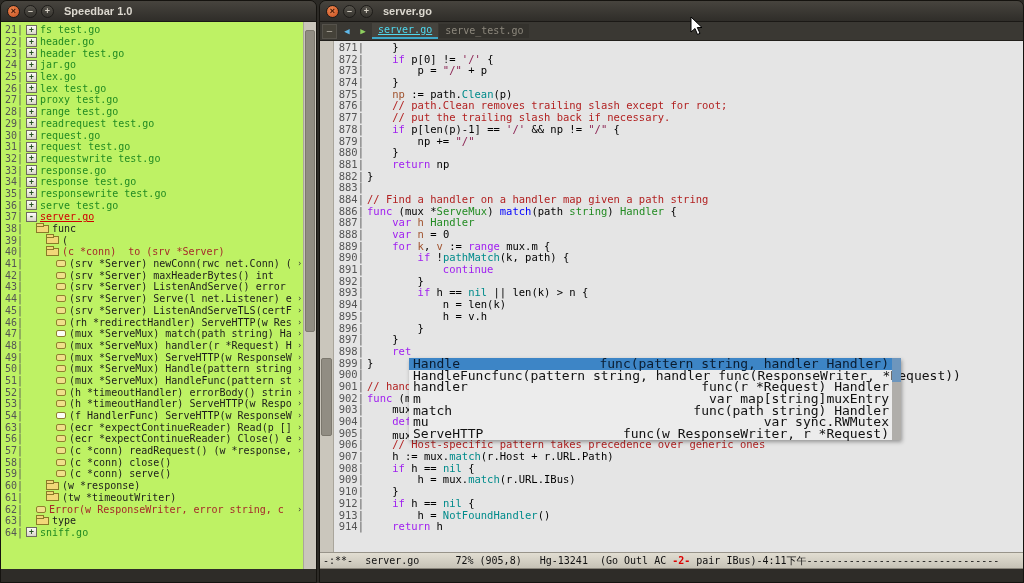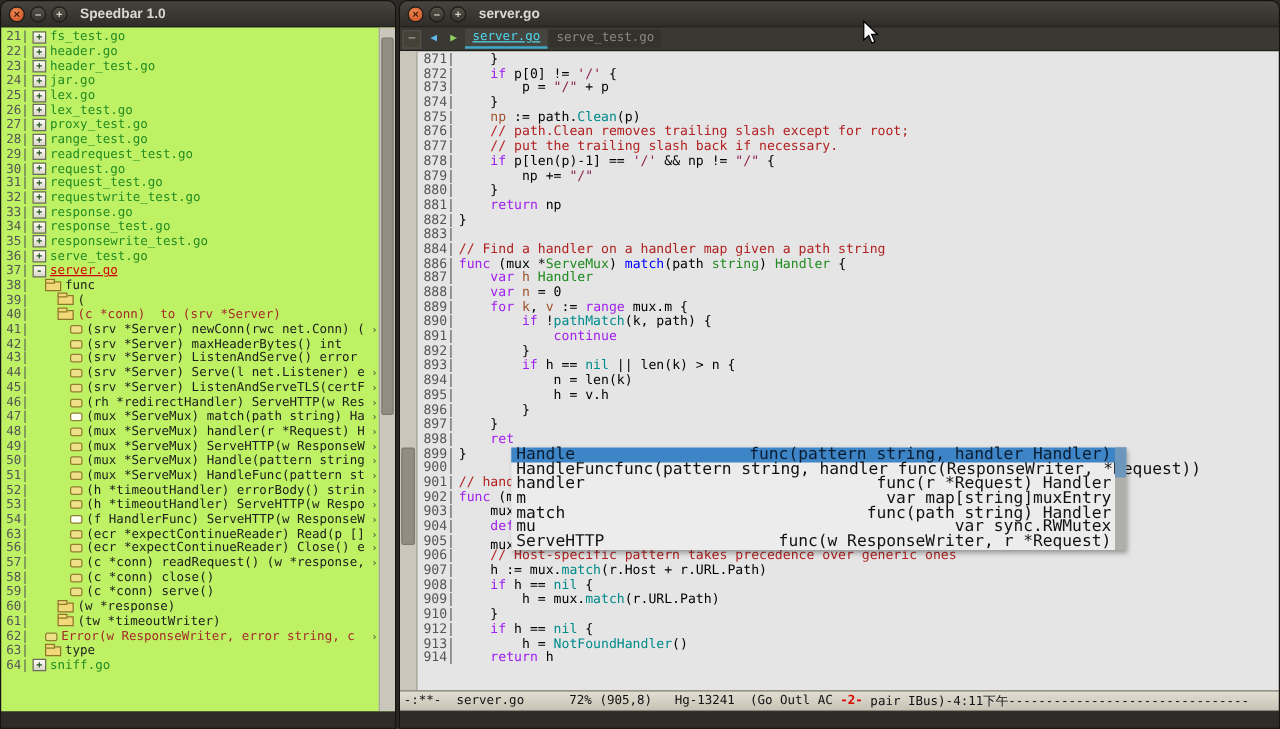--- a/index.html
+++ b/index.html
@@ -190,21 +190,21 @@
         <div class="code-row"><span class="ln">899|</span><span class="ct"><span class="s-d">}</span></span></div>
         <div class="code-row"><span class="ln">900|</span><span class="ct"></span></div>
         <div class="code-row"><span class="ln">901|</span><span class="ct"><span class="s-c">// hand</span></span></div>
         <div class="code-row"><span class="ln">902|</span><span class="ct"><span class="s-k">func</span><span class="s-d"> (m</span></span></div>
         <div class="code-row"><span class="ln">903|</span><span class="ct"><span class="s-d">    mux.mu</span></span></div>
         <div class="code-row"><span class="ln">904|</span><span class="ct"><span class="s-d">    </span><span class="s-k">def</span></span></div>
         <div class="code-row"><span class="ln">905|</span><span class="ct"><span class="s-d">    mux.</span><span class="cursor"></span></span></div>
         <div class="code-row"><span class="ln">906|</span><span class="ct"><span class="s-d">    </span><span class="s-c">// Host-specific pattern takes precedence over generic ones</span></span></div>
         <div class="code-row"><span class="ln">907|</span><span class="ct"><span class="s-d">    h := mux.</span><span class="s-b">match</span><span class="s-d">(r.Host + r.URL.Path)</span></span></div>
         <div class="code-row"><span class="ln">908|</span><span class="ct"><span class="s-d">    </span><span class="s-k">if</span><span class="s-d"> h == </span><span class="s-n">nil</span><span class="s-d"> {</span></span></div>
-        <div class="code-row"><span class="ln">909|</span><span class="ct"><span class="s-d">        h = mux.</span><span class="s-b">match</span><span class="s-d">(r.URL.Path)</span></span></div>
+        <div class="code-row"><span class="ln">909|</span><span class="ct"><span class="s-d">        h = mux.</span><span class="s-b">match</span><span class="s-d">(r.URL.IBus)</span></span></div>
         <div class="code-row"><span class="ln">910|</span><span class="ct"><span class="s-d">    }</span></span></div>
         <div class="code-row"><span class="ln">912|</span><span class="ct"><span class="s-d">    </span><span class="s-k">if</span><span class="s-d"> h == </span><span class="s-n">nil</span><span class="s-d"> {</span></span></div>
         <div class="code-row"><span class="ln">913|</span><span class="ct"><span class="s-d">        h = </span><span class="s-b">NotFoundHandler</span><span class="s-d">()</span></span></div>
         <div class="code-row"><span class="ln">914|</span><span class="ct"><span class="s-d">    </span><span class="s-k">return</span><span class="s-d"> h</span></span></div>
       </div>
     <div class="popup">
       <div>
           <div class="pp-row sel"><span class="pp-name">Handle</span><span class="pp-sig">func(pattern string, handler Handler)</span></div>
           <div class="pp-row"><span class="pp-name">HandleFunc</span><span class="pp-sig">func(pattern string, handler func(ResponseWriter, *Request))</span></div>
           <div class="pp-row"><span class="pp-name">handler</span><span class="pp-sig">func(r *Request) Handler</span></div>

